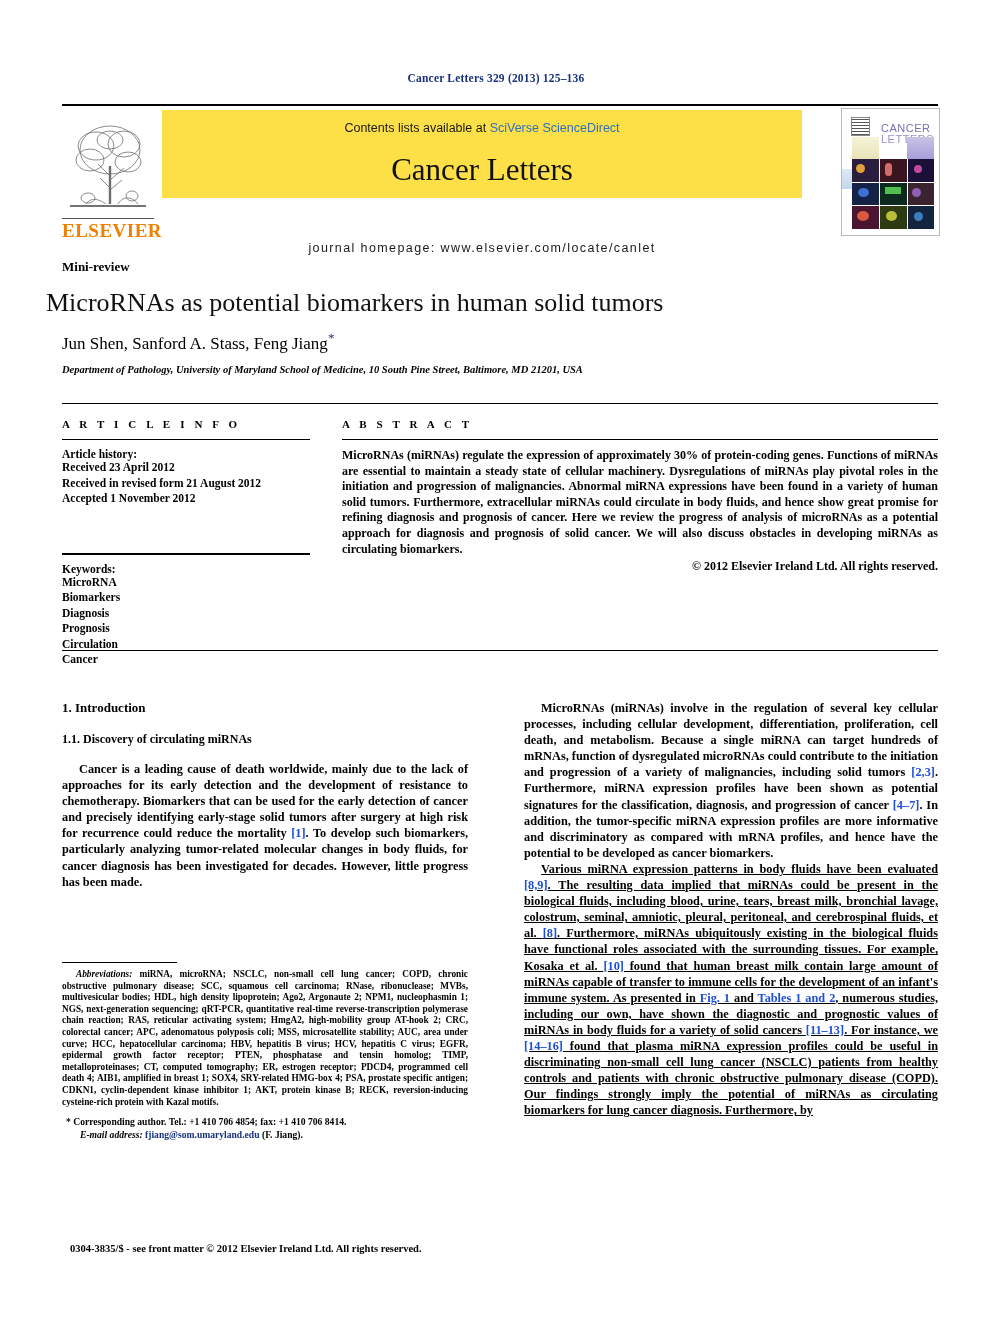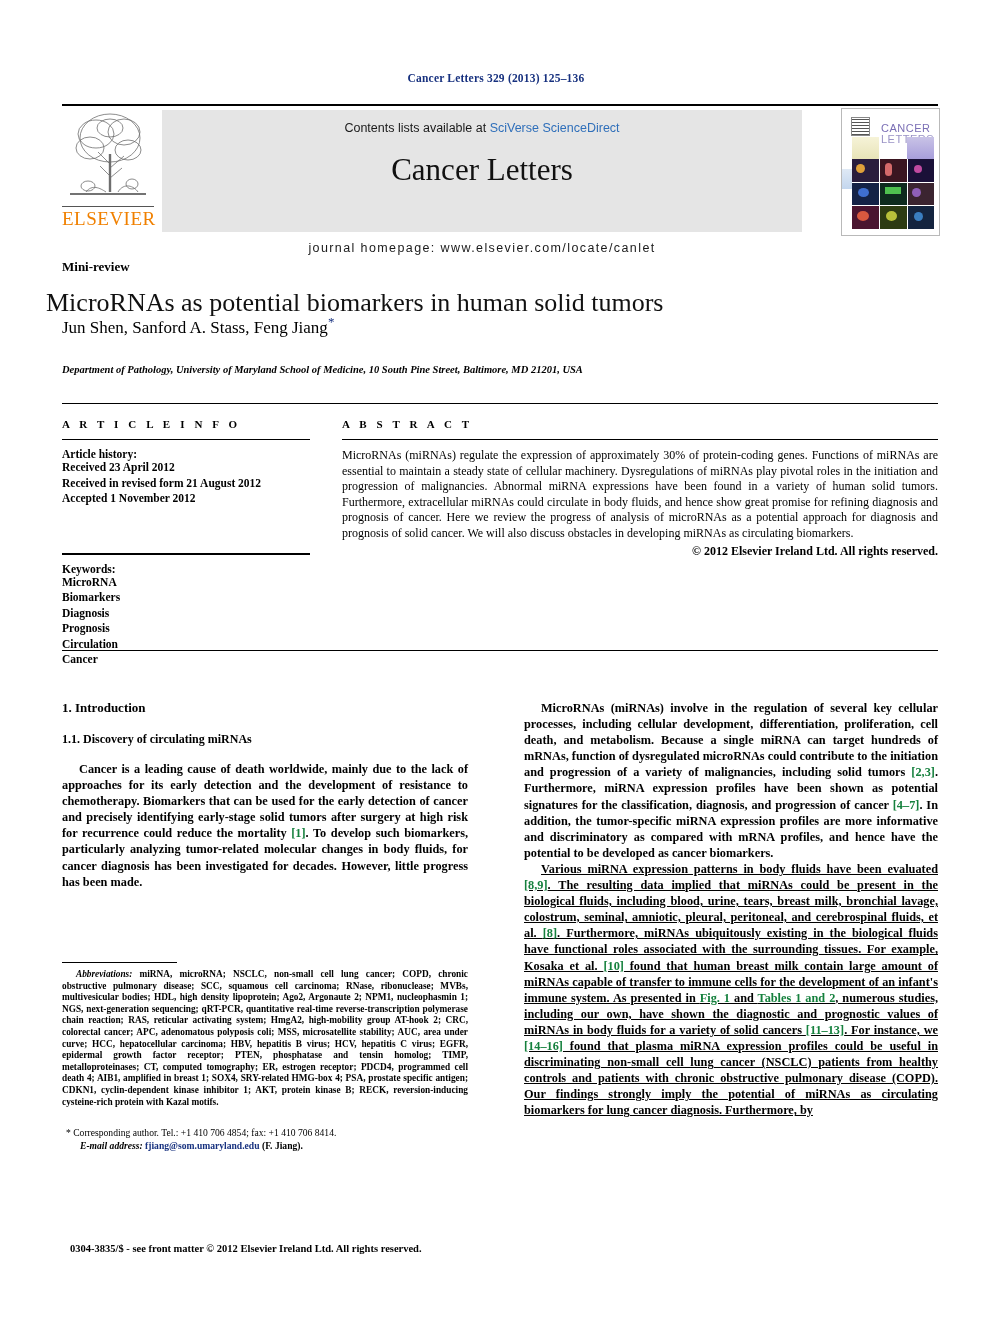--- a/index.html
+++ b/index.html
@@ -37,23 +37,24 @@
   
   .masthead {
     position: absolute;
     left: 62px; top: 104px;
     width: 876px;
     height: 132px;
     border-top: 2px solid #000;
   }
   .elsevier-logo {
     position: absolute;
-    left: 0; top: 0;
+    left: 0; top: 12px;
     width: 92px;
     height: 126px;
+    font-weight: bold;
   }
   .tree-box {
     position: absolute;
     left: 4px; top: 2px;
     width: 84px; height: 94px;
     overflow: hidden;
   }
   .elsevier-word {
     position: absolute;
     left: 0; bottom: 2px;
@@ -64,22 +65,22 @@
     letter-spacing: 0.5px;
     color: #f08000;
     border-top: 1.5px solid #555;
     padding-top: 1px;
   }
 
   .banner {
     position: absolute;
     left: 100px; top: 4px;
     width: 640px;
-    height: 122px;
-    background: #e5e5e5;
+    height: 88px;
+    background: #fde047;
   }
   .banner-top {
     position: absolute;
     left: 0; top: 11px;
     width: 640px;
     text-align: center;
     font-family: "Liberation Sans", sans-serif;
     font-size: 12.5px;
     color: #1a1a1a;
   }
@@ -157,21 +158,21 @@
   }
   .article-title {
     position: absolute;
     left: 46px; top: 288px;
     width: 800px;
     font-size: 26px;
     color: #111;
   }
   .authors {
     position: absolute;
-    left: 62px; top: 314px;
+    left: 62px; top: 330px;
     width: 800px;
     font-size: 17px;
   }
   .authors sup { color: #17317f; font-size: 13px; }
   .affiliation {
     position: absolute;
     left: 62px; top: 364px;
     width: 820px;
     font-size: 10.5px;
     font-style: italic;
@@ -215,21 +216,21 @@
     font-weight: bold;
     line-height: 15.5px;
   }
   .kw-block { margin-top: 46px; }
   .kw-rule { border-top: 2px solid #000; margin-bottom: 8px; }
 
   .abs-text {
     font-size: 12px;
     line-height: 15.6px;
     text-align: justify;
-    font-weight: normal;
+    font-weight: bold;
   }
   .abs-copy {
     font-size: 12px;
     font-weight: bold;
     text-align: right;
     margin-top: 2px;
   }
 
   .rule-bottom {
     position: absolute;
@@ -261,21 +262,21 @@
   }
   p.para {
     margin: 0 0 0 0;
     font-size: 12.3px;
     line-height: 16.1px;
     text-align: justify;
     text-indent: 17px;
     font-weight: bold;
   }
   p.para + p.para { margin-top: 0; text-decoration: underline; }
-  .cit { color: #15803d; }
+  .cit { color: #1d4ed8; }
 
   
   .footnotes {
     position: absolute;
     left: 62px; top: 962px;
     width: 406px;
   }
   .fn-rule {
     width: 115px;
     border-top: 1px solid #000;
@@ -285,22 +286,22 @@
     font-size: 9.3px;
     line-height: 11.6px;
     text-align: justify;
     text-indent: 14px;
     font-weight: bold;
   }
   .fn-abbr i { font-style: italic; }
   .fn-corr {
     font-size: 9.6px;
     line-height: 12.4px;
-    font-weight: normal;
-    margin-top: 19px;
+    font-weight: bold;
+    margin-top: 8px;
     padding-left: 12px;
     text-indent: -8px;
   }
   .fn-email {
     font-size: 9.6px;
     line-height: 12.4px;
     font-weight: bold;
     padding-left: 18px;
   }
   .fn-email i { font-style: italic; }

